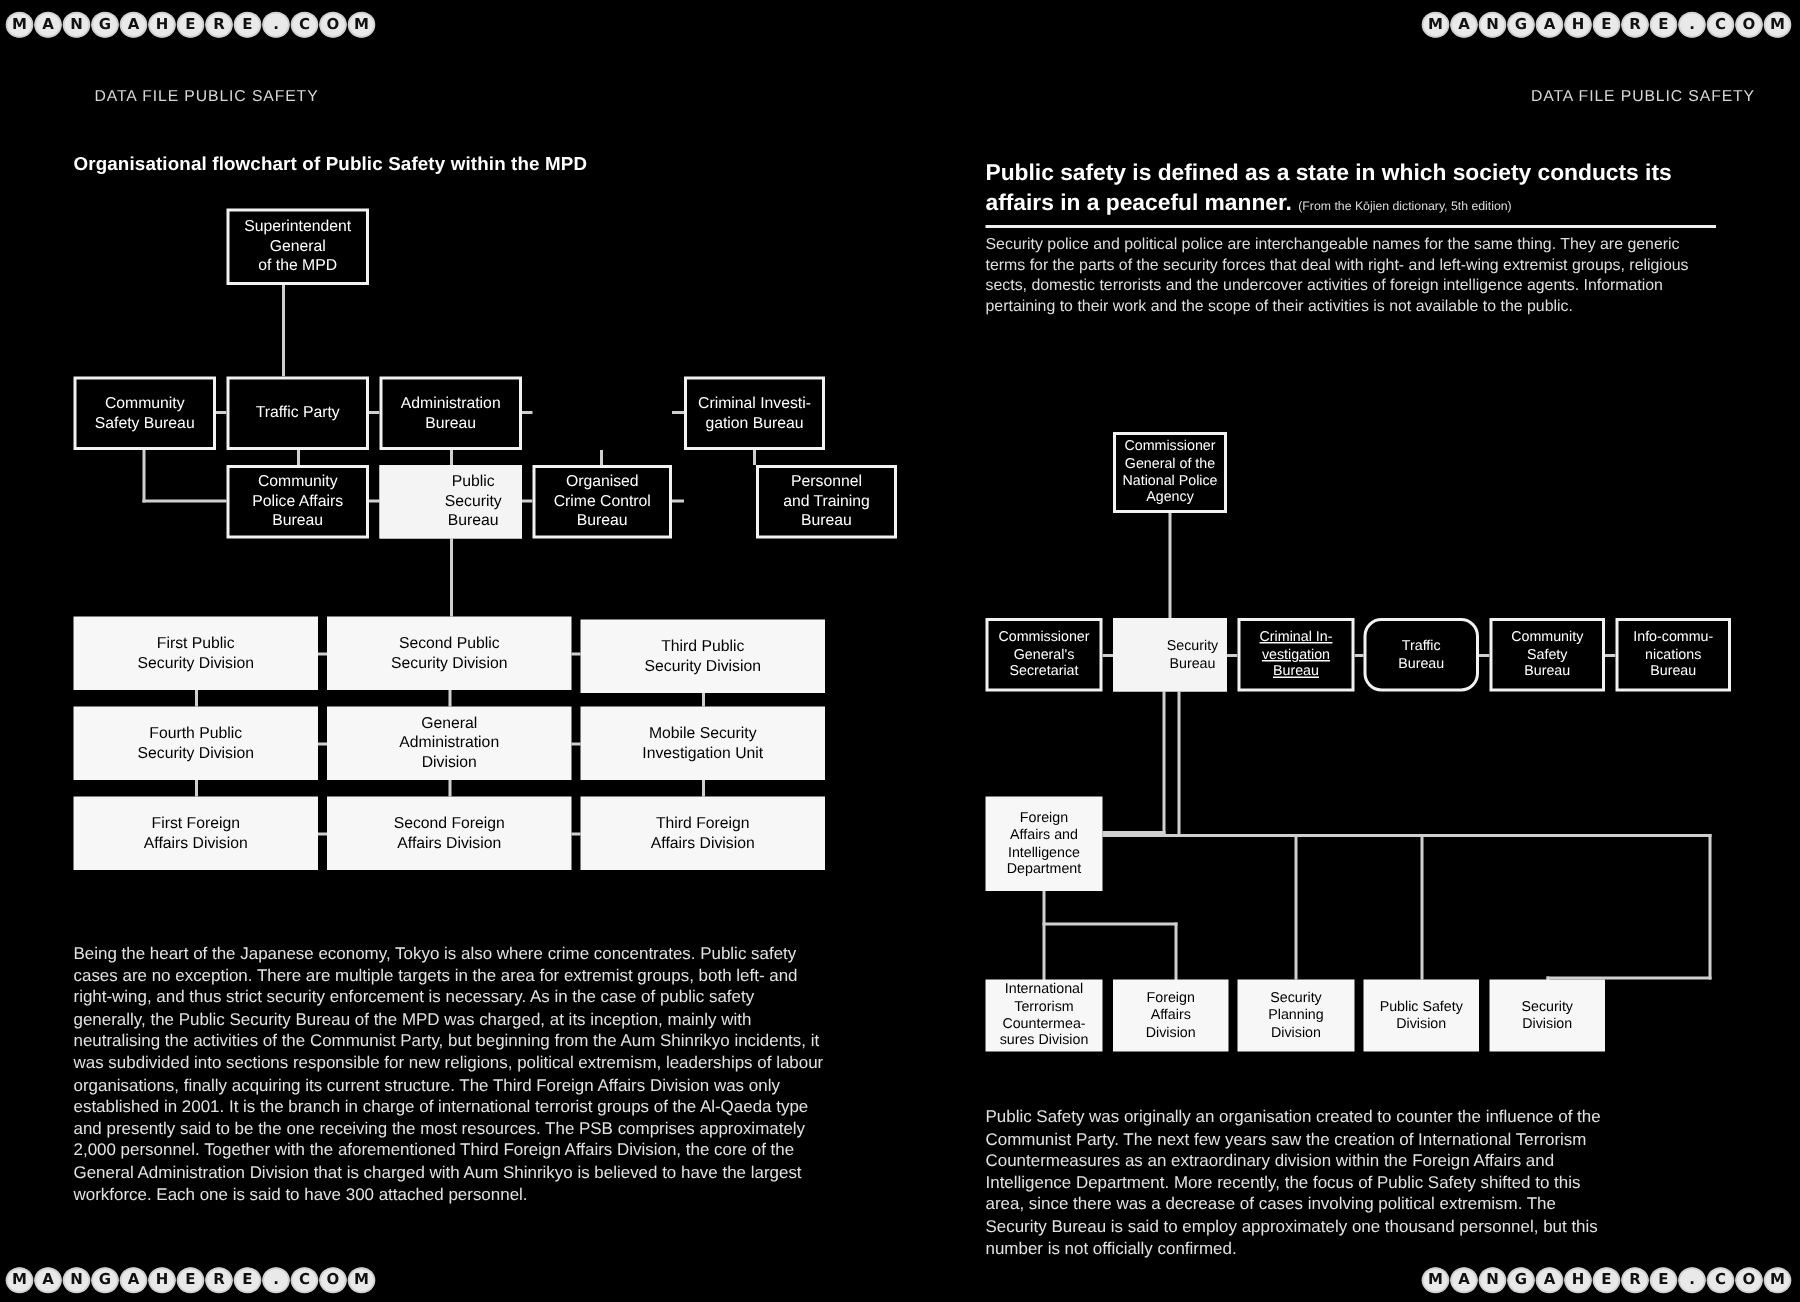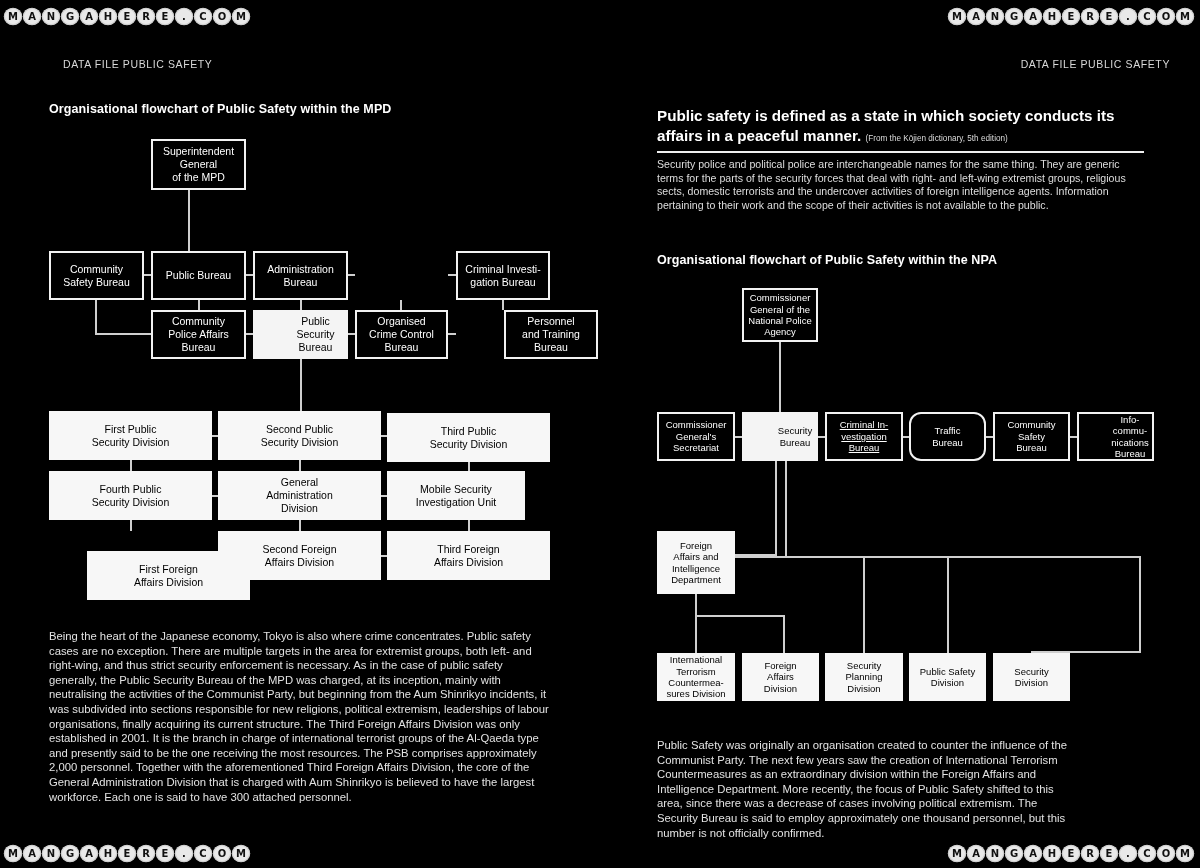--- a/index.html
+++ b/index.html
@@ -256,21 +256,21 @@
   <div class="node" id="mpd-root" style="left:151px; top:139px; width:95px; height:51px;">
       <div>Superintendent<br>General<br>of the MPD</div>
     </div>
 
   <div class="line lv" style="left:188px; top:190px; height:61px;"></div>
 
   <div class="node" id="mpd-b1-0" style="left:49px;  top:251px; width:95px; height:49px;">
       <div>Community<br>Safety Bureau</div>
     </div>
   <div class="node" id="mpd-b1-1" style="left:151px; top:251px; width:95px; height:49px;">
-      <div>Public Bureau</div>
+      <div>Traffic Party</div>
     </div>
   <div class="node" id="mpd-b1-2" style="left:253px; top:251px; width:95px; height:49px;">
       <div>Administration<br>Bureau</div>
     </div>
   <div class="node" id="mpd-b1-4" style="left:456px; top:251px; width:94px; height:49px;">
       <div>Criminal Investi-<br>gation Bureau</div>
     </div>
 
   <div class="line lh" style="left:144px; top:274px; width:7px;"></div>
   <div class="line lh" style="left:246px; top:274px; width:7px;"></div>
@@ -312,24 +312,24 @@
     </div>
   <div class="node solidwhite" id="mpd-d2" style="left:387px; top:413px; width:163px; height:49px;">
       <div>Third Public<br>Security Division</div>
     </div>
   <div class="node solidwhite" id="mpd-d3" style="left:49px;  top:471px; width:163px; height:49px;">
       <div>Fourth Public<br>Security Division</div>
     </div>
   <div class="node solidwhite" id="mpd-d4" style="left:218px; top:471px; width:163px; height:49px;">
       <div>General<br>Administration<br>Division</div>
     </div>
-  <div class="node solidwhite" id="mpd-d5" style="left:387px; top:471px; width:138px; height:49px;">
+  <div class="node solidwhite" id="mpd-d5" style="left:387px; top:471px; width:163px; height:49px;">
       <div>Mobile Security<br>Investigation Unit</div>
     </div>
-  <div class="node solidwhite" id="mpd-d6" style="left:49px;  top:551px; width:163px; height:49px;margin-left:38px;">
+  <div class="node solidwhite" id="mpd-d6" style="left:49px;  top:531px; width:163px; height:49px;">
       <div>First Foreign<br>Affairs Division</div>
     </div>
   <div class="node solidwhite" id="mpd-d7" style="left:218px; top:531px; width:163px; height:49px;justify-content:center;">
       <div>Second Foreign<br>Affairs Division</div>
     </div>
   <div class="node solidwhite" id="mpd-d8" style="left:387px; top:531px; width:163px; height:49px;">
       <div>Third Foreign<br>Affairs Division</div>
     </div>
 
   <div class="line lh" style="left:212px; top:435px; width:6px;"></div>
@@ -351,21 +351,20 @@
 
   <div class="defi" style="left:657px; top:106px; width:487px;">
     <div class="headline">
       <span>Public safety is defined as a state in which society conducts its affairs in a peaceful manner.</span>
       <span class="cite">(From the Kōjien dictionary, 5th edition)</span>
     </div>
     <div class="rule"></div>
     <div class="blurb">Security police and political police are interchangeable names for the same thing. They are generic terms for the parts of the security forces that deal with right- and left-wing extremist groups, religious sects, domestic terrorists and the undercover activities of foreign intelligence agents. Information pertaining to their work and the scope of their activities is not available to the public.</div>
   </div>
 
-  <div class="sec-title" style="left:657px; top:253px;">Organisational flowchart of Public Safety within the NPA</div>
 
   <div class="node small" id="npa-root" style="left:742px; top:288px; width:76px; height:54px;">
       <div>Commissioner<br>General of the<br>National Police<br>Agency</div>
     </div>
   <div class="line lv" style="left:779px; top:342px; height:70px;"></div>
 
   <div class="node small" id="npa-b0" style="left:657px; top:412px; width:78px; height:49px;">
       <div>Commissioner<br>General's<br>Secretariat</div>
     </div>
   <div class="node inv small" id="npa-b1" style="left:742px; top:412px; width:76px; height:49px;">
@@ -373,21 +372,21 @@
     </div>
   <div class="node small" id="npa-b2" style="left:825px; top:412px; width:78px; height:49px;text-decoration:underline;">
       <div>Criminal In-<br>vestigation<br>Bureau</div>
     </div>
   <div class="node small" id="npa-b3" style="left:909px; top:412px; width:77px; height:49px;border-radius:12px;">
       <div>Traffic<br>Bureau</div>
     </div>
   <div class="node small" id="npa-b4" style="left:993px; top:412px; width:77px; height:49px;">
       <div>Community<br>Safety<br>Bureau</div>
     </div>
-  <div class="node small" id="npa-b5" style="left:1077px; top:412px; width:77px; height:49px;padding-left:32px;">
+  <div class="node small" id="npa-b5" style="left:1077px; top:412px; width:77px; height:49px;">
       <div>Info-commu-<br>nications<br>Bureau</div>
     </div>
 
   <div class="line lh" style="left:735px; top:436px; width:7px;"></div>
   <div class="line lh" style="left:818px; top:436px; width:7px;"></div>
   <div class="line lh" style="left:903px; top:436px; width:6px;"></div>
   <div class="line lh" style="left:986px; top:436px; width:7px;"></div>
   <div class="line lh" style="left:1070px; top:436px; width:7px;"></div>
 
   <div class="line lv" style="left:775px; top:461px; height:95px;"></div>

